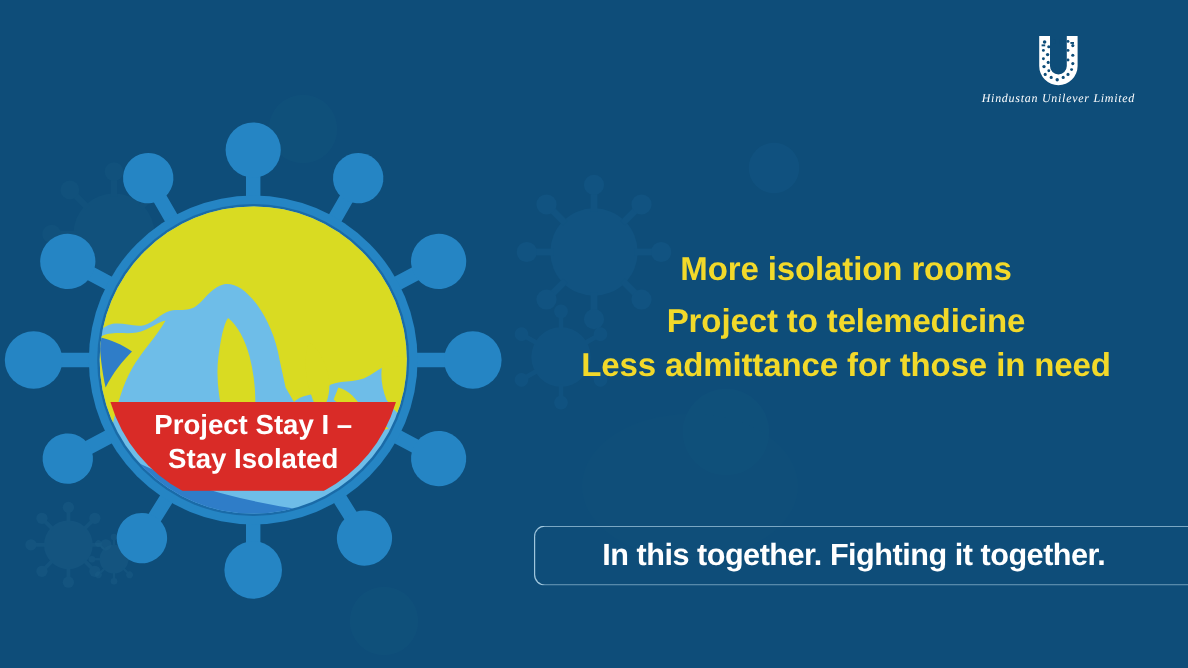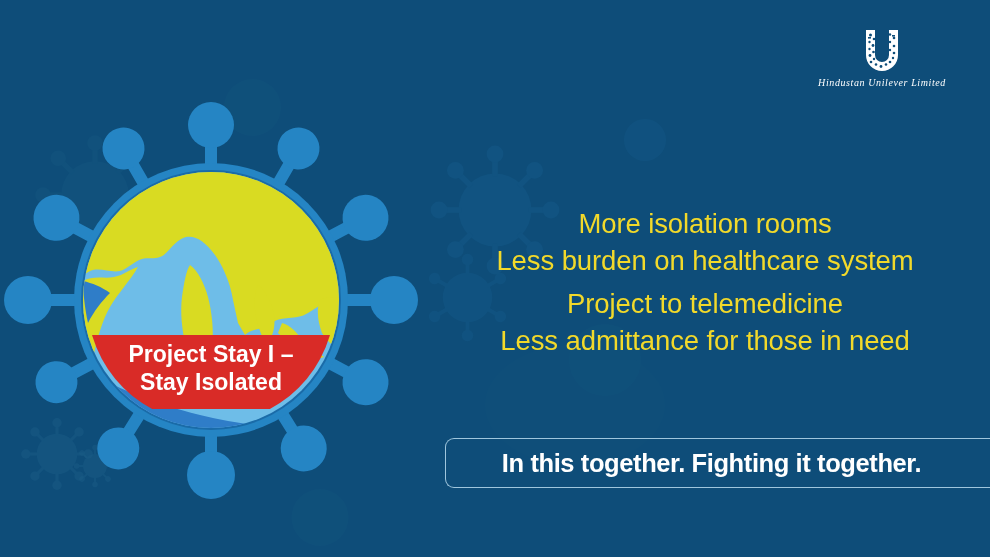--- a/index.html
+++ b/index.html
@@ -61,21 +61,21 @@
     position:absolute;
     left:440px;
     top:206px;
     width:530px;
     text-align:center;
     color:#f2d92a;
   }
   .benefits .line{
     font-size:27.5px;
     line-height:36.5px;
-    font-weight:400;
+    font-weight:700;
     letter-spacing:-0.1px;
     white-space:nowrap;
   }
   .benefits .grp{ margin-bottom:7px; }
 
   
   .slogan{
     position:absolute;
     left:445px;
     top:438px;
@@ -503,21 +503,20 @@
         <rect x="19" y="30" width="2.4" height="2.4"></rect>
         <rect x="25" y="31" width="2.4" height="2.4"></rect>
       </g>
     </svg>
     <span class="logo-word">Hindustan Unilever Limited</span>
   </div>
 
   <div class="benefits">
     <div class="grp">
       <div class="line">More isolation rooms</div>
-      <div class="line">Less burden on healthcare system</div>
     </div>
     <div class="grp">
       <div class="line">Project to telemedicine</div>
       <div class="line">Less admittance for those in need</div>
     </div>
   </div>
 
   <div class="slogan">
     <span>In this together. Fighting it together.</span>
   </div>

